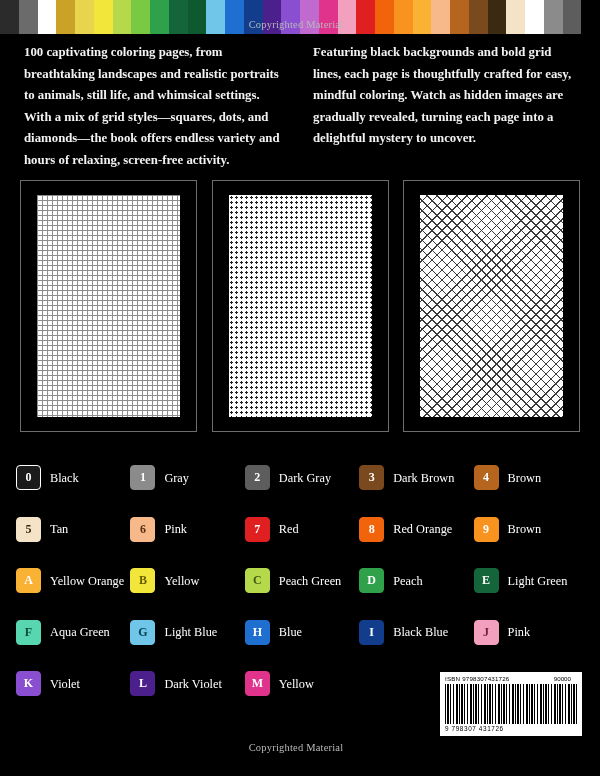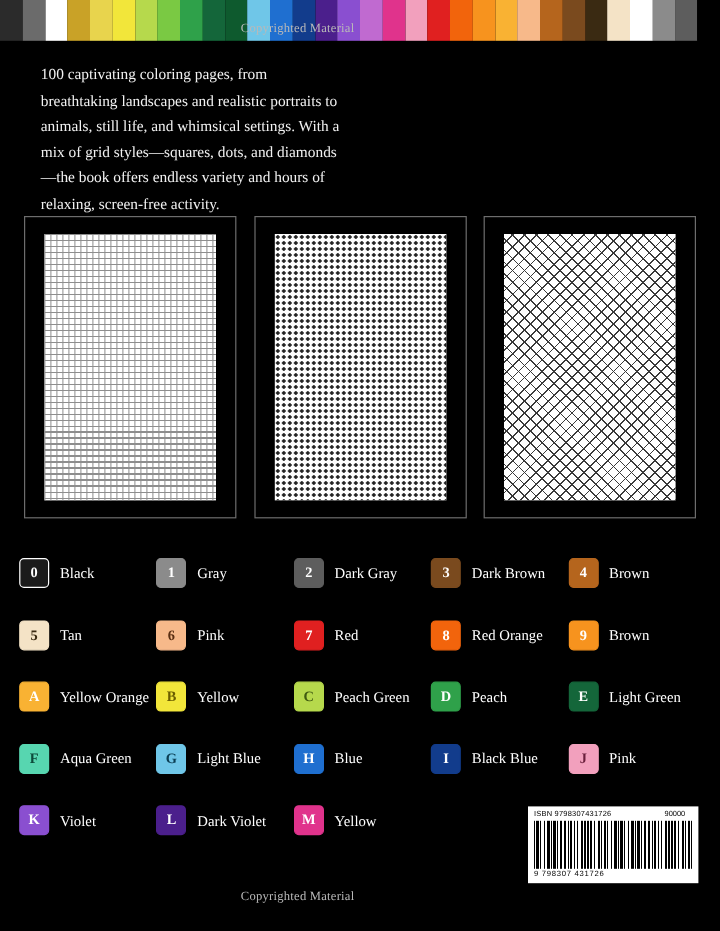--- a/index.html
+++ b/index.html
@@ -28,20 +28,21 @@
 
   
   .watermark {
     position: absolute;
     left: 0; width: 496px;
     text-align: center;
     font-size: 10.5px;
     color: #b9b9b9;
     letter-spacing: .2px;
     font-family: "Liberation Serif", serif;
+    padding-left: 48px;
   }
   .watermark.top { top: 19px; }
   .watermark.bottom { top: 742px; }
 
   
   .desc {
     position: absolute;
     top: 38px;
     width: 600px;
     display: flex;
@@ -49,21 +50,21 @@
     padding: 0 20px;
     box-sizing: border-box;
   }
   .desc .col {
     width: 278px;
     font-size: 12.8px;
     line-height: 21.5px;
     color: #f2f2f2;
     font-family: "Liberation Serif", serif;
   }
-  .desc .col p { margin: 14px; }
+  .desc .col p { margin: 4px; font-weight: bold; }
 
   
   .samples {
     position: absolute;
     top: 180px;
     left: 20px;
     width: 560px;
     height: 252px;
     display: flex;
     justify-content: space-between;
@@ -233,20 +234,23 @@
     <div class="sw" style="background: rgb(0, 0, 0);"></div>
   </div>
 
 <div class="watermark top">Copyrighted Material</div>
 <div class="watermark bottom">Copyrighted Material</div>
 
 <div class="desc">
   <div class="col">
     <p>100 captivating coloring pages, from breathtaking landscapes and realistic portraits to animals, still life, and whimsical settings. With a mix of grid styles—squares, dots, and diamonds—the book offers endless variety and hours of relaxing, screen-free activity.</p>
   </div>
+  <div class="col">
+    <p>Featuring black backgrounds and bold grid lines, each page is thoughtfully crafted for easy, mindful coloring. Watch as hidden images are gradually revealed, turning each page into a delightful mystery to uncover.</p>
+  </div>
 </div>
 
 <div class="samples">
   <div class="sample">
     <div class="page squares"></div>
   </div>
   <div class="sample">
     <div class="page dots"></div>
   </div>
   <div class="sample">

